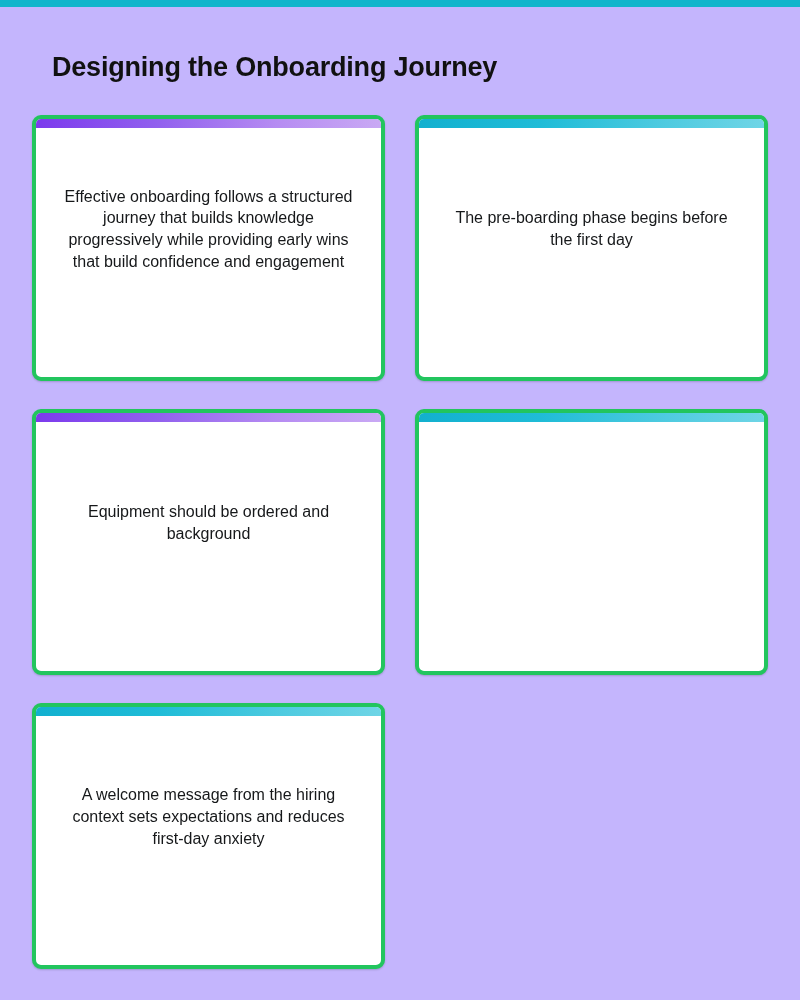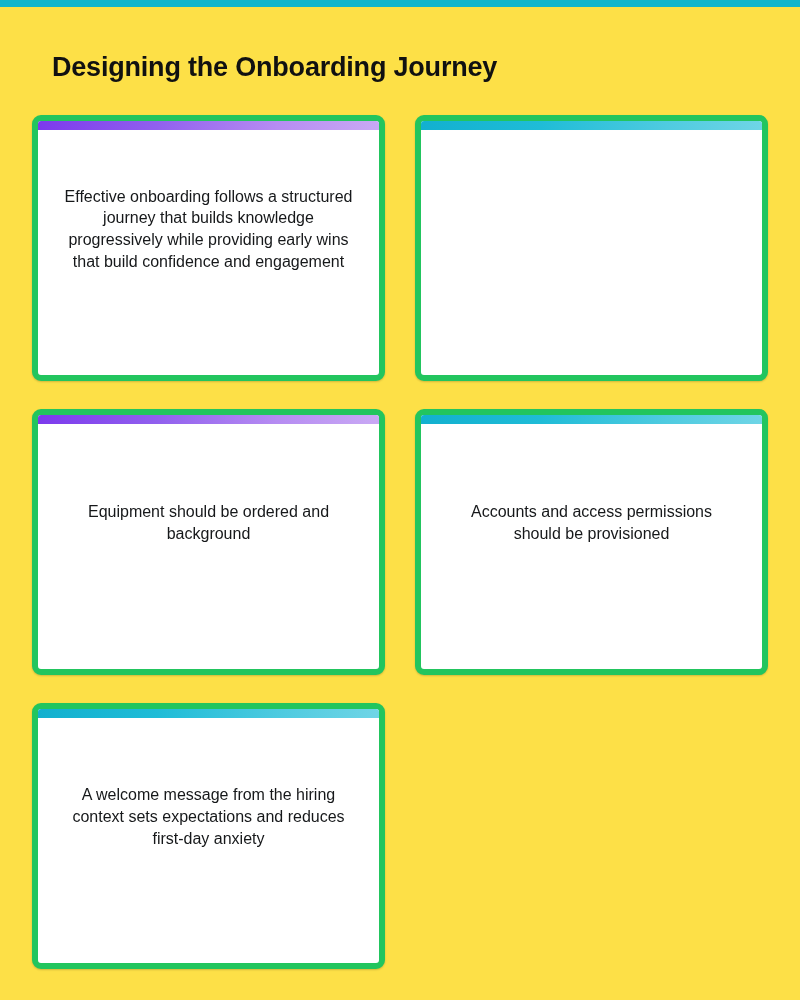--- a/index.html
+++ b/index.html
@@ -13,21 +13,21 @@
     background: #eafaf6;
     font-family: "Liberation Sans", sans-serif;
     -webkit-font-smoothing: antialiased;
     overflow: hidden;
   }
   #slide {
     position: relative;
     width: 800px;
     height: 1000px;
     box-sizing: border-box;
-    background: #fde047;
+    background: #c4b5fd;
   }
   
   #top-bar {
     position: absolute;
     top: 0;
     left: 0;
     width: 800px;
     height: 7px;
     background: #12b5cb;
   }
@@ -54,21 +54,21 @@
     display: grid;
     grid-template-columns: 353px 353px;
     grid-template-rows: 266px 266px 266px;
     column-gap: 30px;
     row-gap: 28px;
   }
   .card {
     position: relative;
     box-sizing: border-box;
     background: #ffffff;
-    border: 6px solid #22c55e;
+    border: 4px solid #22c55e;
     border-radius: 9px;
     box-shadow: 0 1px 2px rgba(0, 0, 0, 0.18);
     overflow: hidden;
     display: flex;
     align-items: center;
     justify-content: center;
   }
   .card-accent {
     position: absolute;
     top: 0;
@@ -107,30 +107,30 @@
 
   <div id="card-grid">
 
     <div class="card accent-purple">
       <div class="card-accent"></div>
       <div class="card-text">Effective onboarding follows a structured journey that builds knowledge progressively while providing early wins that build confidence and engagement</div>
     </div>
 
     <div class="card accent-cyan">
       <div class="card-accent"></div>
+      <div class="card-text wide">The pre-boarding phase begins before the first day</div>
     </div>
 
     <div class="card accent-purple">
       <div class="card-accent"></div>
       <div class="card-text wide">Equipment should be ordered and background</div>
     </div>
 
     <div class="card accent-cyan">
       <div class="card-accent"></div>
-      <div class="card-text">Accounts and access permissions should be provisioned</div>
     </div>
 
 
     <div class="card accent-cyan">
       <div class="card-accent"></div>
       <div class="card-text wide">A welcome message from the hiring context sets expectations and reduces first-day anxiety</div>
     </div>
 
   </div>
 </div>

